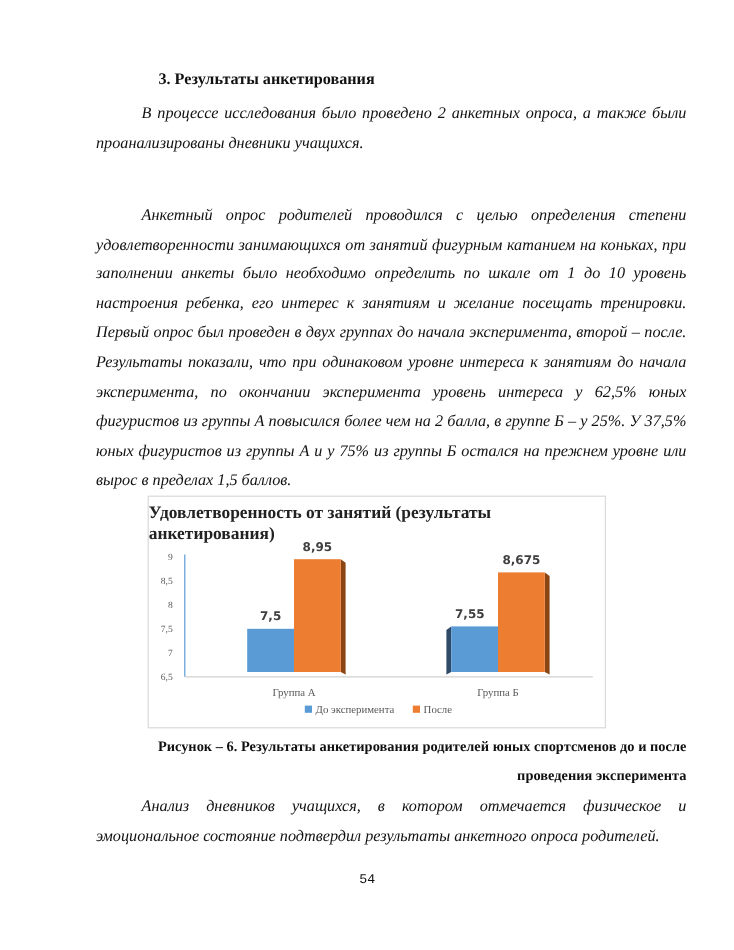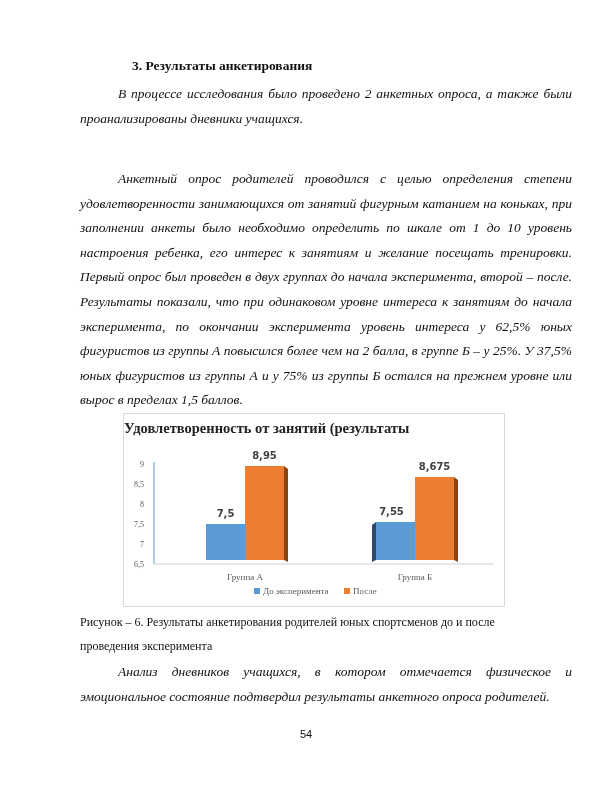--- a/index.html
+++ b/index.html
@@ -9,36 +9,37 @@
   .para { position: absolute; left: 80px; width: 492px; font-size: 13.5px; line-height: 24.6px; text-align: justify; font-style: italic; }
   .para .indent { display: inline-block; width: 38px; }
   #p1 { top: 82px; }
   #p2 { top: 131px; margin-top: 36px; }
   #p3 { top: 660px; }
   .chart-frame { position: absolute; left: 123px; top: 413px; width: 380px; height: 192px;
                  border: 1px solid #d9d9d9; background: #fff; }
   .chart-title { position: absolute; left: 0; width: 380px; top: 6px; text-align: left;
                  font-weight: bold; font-size: 14.5px; line-height: 17px; color: #222; }
   svg.chart { position: absolute; left: 0; top: 0; }
-  .caption { position: absolute; left: 80px; width: 492px; text-align: left; font-size: 12px; line-height: 24px; top: 610px; }
+  .caption { position: absolute; left: 80px; width: 492px; text-align: right; font-size: 12px; line-height: 24px; top: 610px; font-weight: bold; }
   .pagenum { position: absolute; left: 0; width: 612px; top: 728px; text-align: center;
-             font-family: Liberation Sans, sans-serif; font-size: 11px; }
+             font-family: Liberation Mono, monospace; font-size: 11px; }
 </style>
 </head>
 <body>
 
 <div class="heading">3.  Результаты анкетирования</div>
 
 <div class="para" id="p1"><span class="indent"></span><span>В процессе исследования было проведено 2 анкетных опроса, а также были проанализированы дневники учащихся.</span></div>
 
 <div class="para" id="p2"><span class="indent"></span><span>Анкетный опрос родителей проводился с целью определения степени удовлетворенности занимающихся от занятий фигурным катанием на коньках, при заполнении анкеты было необходимо определить по шкале от 1 до 10 уровень настроения ребенка, его интерес к занятиям и желание посещать тренировки. Первый опрос был проведен в двух группах до начала эксперимента, второй – после. Результаты показали, что при одинаковом уровне интереса к занятиям до начала эксперимента, по окончании эксперимента уровень интереса у 62,5% юных фигуристов из группы А повысился более чем на 2 балла, в группе Б – у 25%. У 37,5% юных фигуристов из группы А и у 75% из группы Б остался на прежнем уровне или вырос в пределах 1,5 баллов.</span></div>
 
 <div class="chart-frame">
   <div class="chart-title">
     <div>Удовлетворенность от занятий (результаты</div>
+    <div>анкетирования)</div>
   </div>
   <svg class="chart" id="chart-svg" width="380" height="192">
       <line x1="30" y1="48" x2="30" y2="150" stroke="#5b9bd5" stroke-width="1"></line>
       <line x1="30" y1="150" x2="370" y2="150" stroke="#d0d0d0" stroke-width="1"></line>
       <text x="20" y="153" text-anchor="end" font-size="8" font-family="Liberation Serif, serif" fill="#595959">6,5</text>
       <text x="20" y="133" text-anchor="end" font-size="8" font-family="Liberation Serif, serif" fill="#595959">7</text>
       <text x="20" y="113" text-anchor="end" font-size="8" font-family="Liberation Serif, serif" fill="#595959">7,5</text>
       <text x="20" y="93" text-anchor="end" font-size="8" font-family="Liberation Serif, serif" fill="#595959">8</text>
       <text x="20" y="73" text-anchor="end" font-size="8" font-family="Liberation Serif, serif" fill="#595959">8,5</text>
       <text x="20" y="53" text-anchor="end" font-size="8" font-family="Liberation Serif, serif" fill="#595959">9</text>

